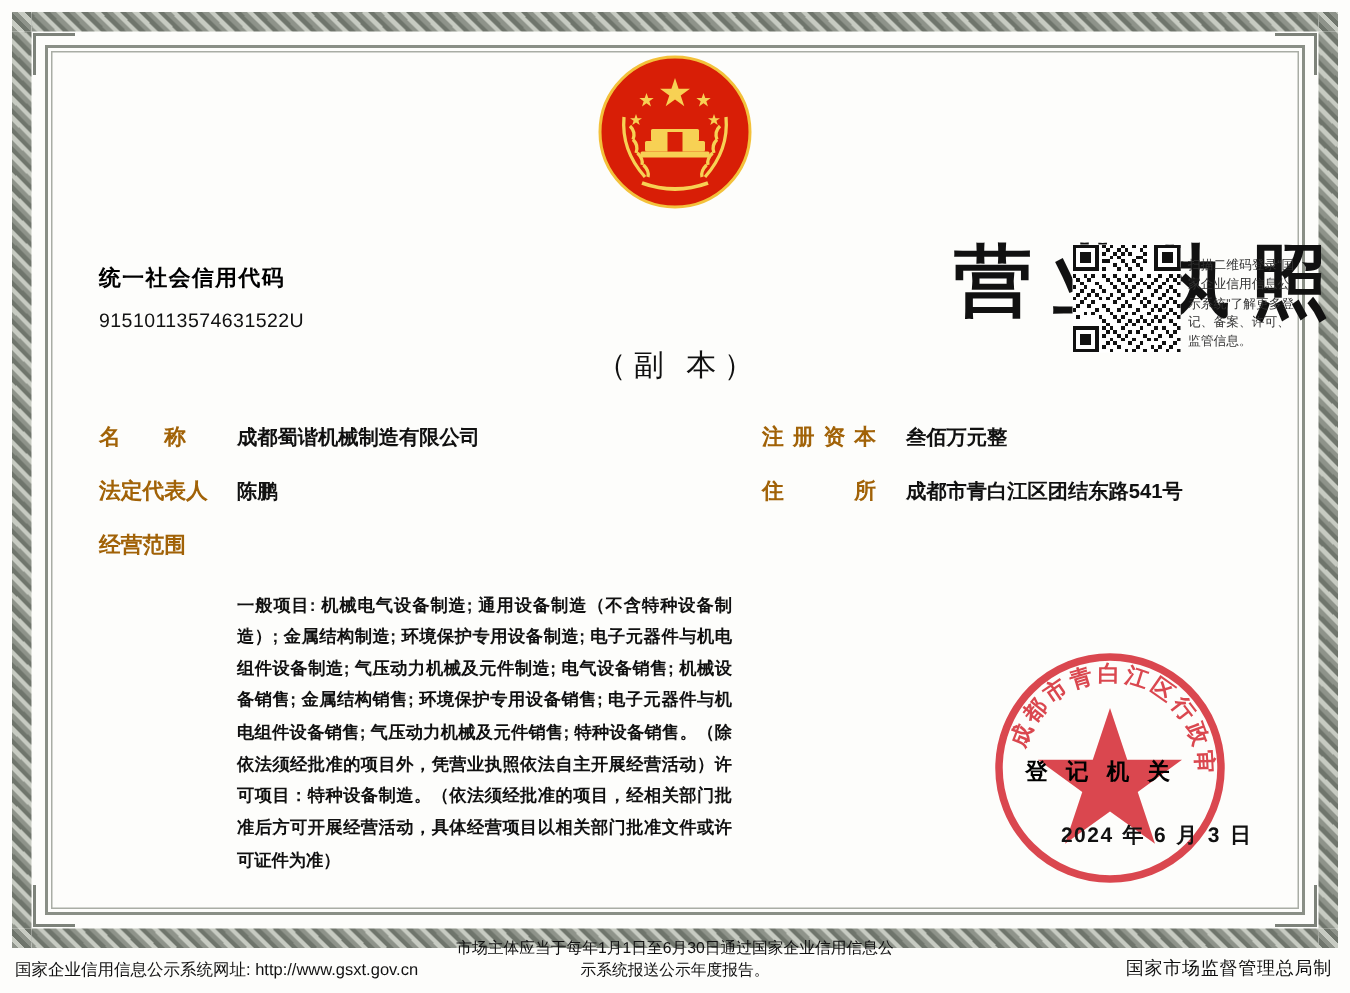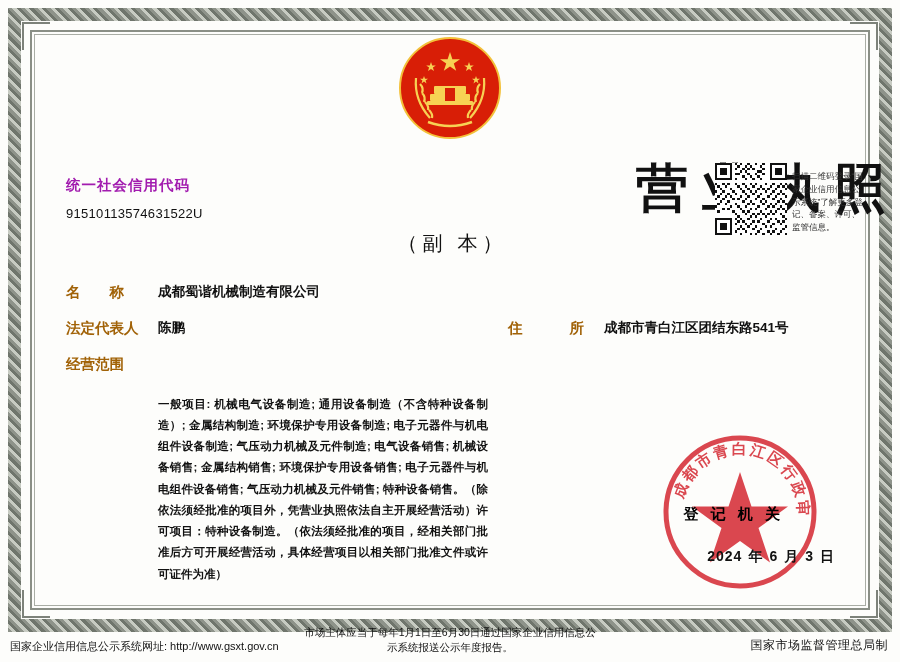--- a/index.html
+++ b/index.html
@@ -109,21 +109,21 @@
   .credit-block {
     position: absolute;
     left: 66px;
     top: 176px;
     width: 220px;
   }
   .credit-label {
     font-size: 14.5px;
     font-weight: bold;
     letter-spacing: 1px;
-    color: #a21caf;
+    color: #000000;
   }
   .credit-value {
     margin-top: 11px;
     font-size: 13px;
     letter-spacing: 0.3px;
     color: #111;
   }
 
   
   .qr-wrap {
@@ -530,20 +530,24 @@
   </div>
   <div class="qr-note">扫描二维码登录“国家企业信用信息公示系统”了解更多登记、备案、许可、监管信息。</div>
 
   <div class="fields">
 
     <div class="row">
       <div class="col-left">
         <div class="lbl w4 spread">名　　称</div>
         <div class="val">成都蜀谐机械制造有限公司</div>
       </div>
+      <div class="col-right">
+        <div class="lbl" style="width:96px;letter-spacing:6px;">注册资本</div>
+        <div class="val">叁佰万元整</div>
+      </div>
     </div>
 
 
     <div class="row">
       <div class="col-left">
         <div class="lbl w4">法定代表人</div>
         <div class="val">陈鹏</div>
       </div>
       <div class="col-right">
         <div class="lbl" style="width:96px;letter-spacing:6px;">住　　所</div>

